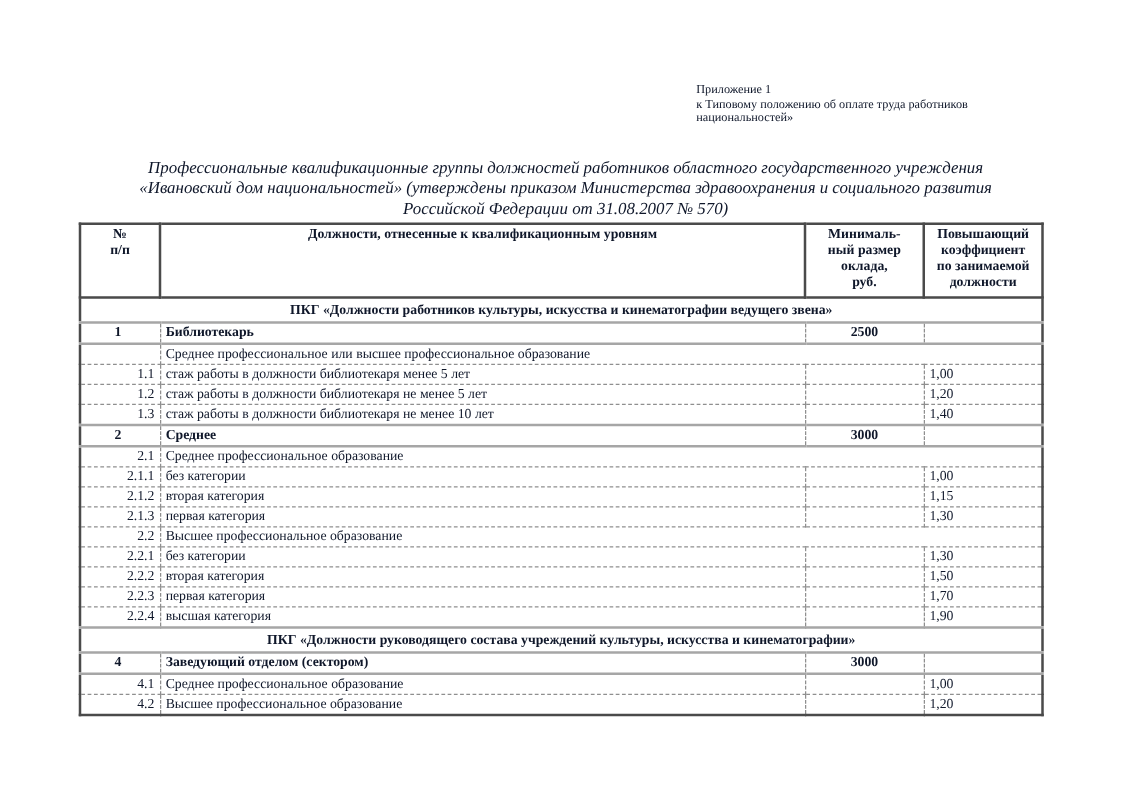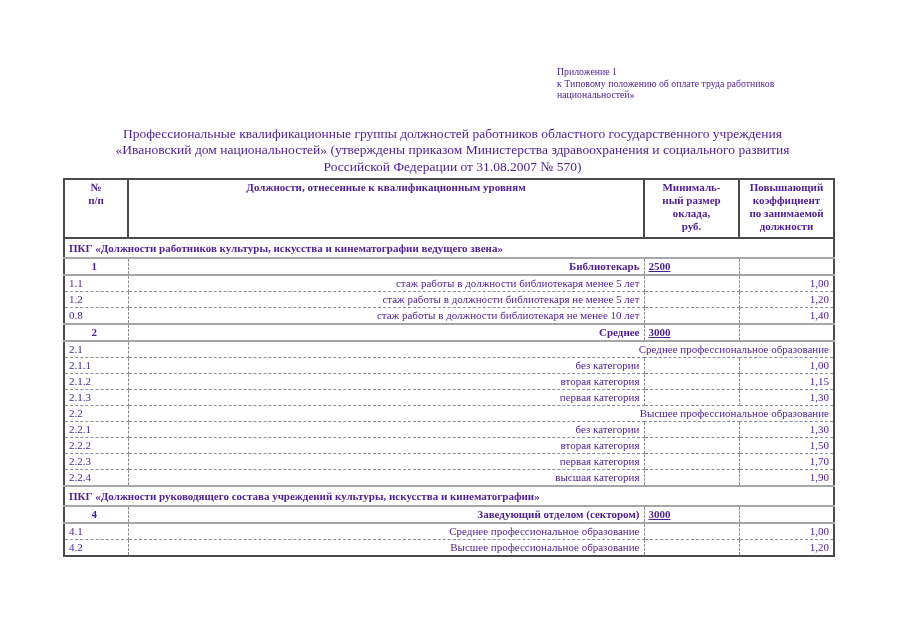--- a/index.html
+++ b/index.html
@@ -6,41 +6,42 @@
     margin: 0;
     padding: 0;
     background: #ffffff;
   }
   .page {
     position: relative;
     width: 905px;
     height: 640px;
     background: #ffffff;
     font-family: "Liberation Serif", serif;
-    color: #4c1d95;
+    color: #0f172a;
     overflow: hidden;
   }
   
   .annotation {
     position: absolute;
     left: 557px;
     top: 66px;
     width: 290px;
     font-size: 9.8px;
     line-height: 11.7px;
   }
   
   .doc-title {
     position: absolute;
     left: 0;
     top: 126px;
     width: 905px;
     text-align: center;
     font-size: 13.5px;
     line-height: 16.4px;
+    font-style: italic;
   }
   
   table.qual {
     position: absolute;
     left: 63px;
     top: 178px;
     width: 770px;
     table-layout: fixed;
     border-collapse: collapse;
     font-size: 11px;
@@ -61,33 +62,33 @@
   }
   table.qual td {
     border: 1px dashed #8f8f8f;
     padding: 1px 4px;
     height: 13px;
     line-height: 12.5px;
     vertical-align: middle;
     overflow: hidden;
     white-space: nowrap;
   }
-  td.num  { text-align: left; padding-left: 8px; }
-  td.text { text-align: right; padding-left: 8px; }
-  td.salary { text-align: left; font-weight: bold; text-decoration: underline; }
-  td.coef { text-align: right; }
+  td.num  { text-align: right; padding-left: 8px; }
+  td.text { text-align: left; padding-left: 8px; }
+  td.salary { text-align: center; font-weight: bold; }
+  td.coef { text-align: left; }
   tr.major td {
     font-weight: bold;
     border-top: 2px solid #a6a6a6;
     border-bottom: 2px solid #a6a6a6;
   }
   tr.major td.num { text-align: center; padding-left: 0; }
   tr.section td {
     font-weight: bold;
-    text-align: left;
+    text-align: center;
     border-top: 2px solid #a6a6a6;
     border-bottom: 1px dashed #8f8f8f;
     height: 16px;
   }
 </style>
 </head>
 <body>
 
 <div class="page">
 
@@ -128,34 +129,38 @@
     <tbody>
         <tr class="section">
           <td class="section-cell" colspan="4">ПКГ «Должности работников культуры, искусства и кинематографии ведущего звена»</td>
         </tr>
         <tr class="major">
           <td class="num">1</td>
           <td class="text">Библиотекарь</td>
           <td class="salary">2500</td>
           <td class="coef"></td>
         </tr>
+        <tr class="span">
+          <td class="num"></td>
+          <td class="text" colspan="3">Среднее профессиональное или высшее профессиональное образование</td>
+        </tr>
         <tr class="normal">
           <td class="num">1.1</td>
           <td class="text">стаж работы в должности библиотекаря менее 5 лет</td>
           <td class="salary"></td>
           <td class="coef">1,00</td>
         </tr>
         <tr class="normal">
           <td class="num">1.2</td>
           <td class="text">стаж работы в должности библиотекаря не менее 5 лет</td>
           <td class="salary"></td>
           <td class="coef">1,20</td>
         </tr>
         <tr class="normal">
-          <td class="num">0.8</td>
+          <td class="num">1.3</td>
           <td class="text">стаж работы в должности библиотекаря не менее 10 лет</td>
           <td class="salary"></td>
           <td class="coef">1,40</td>
         </tr>
         <tr class="major">
           <td class="num">2</td>
           <td class="text">Среднее</td>
           <td class="salary">3000</td>
           <td class="coef"></td>
         </tr>

